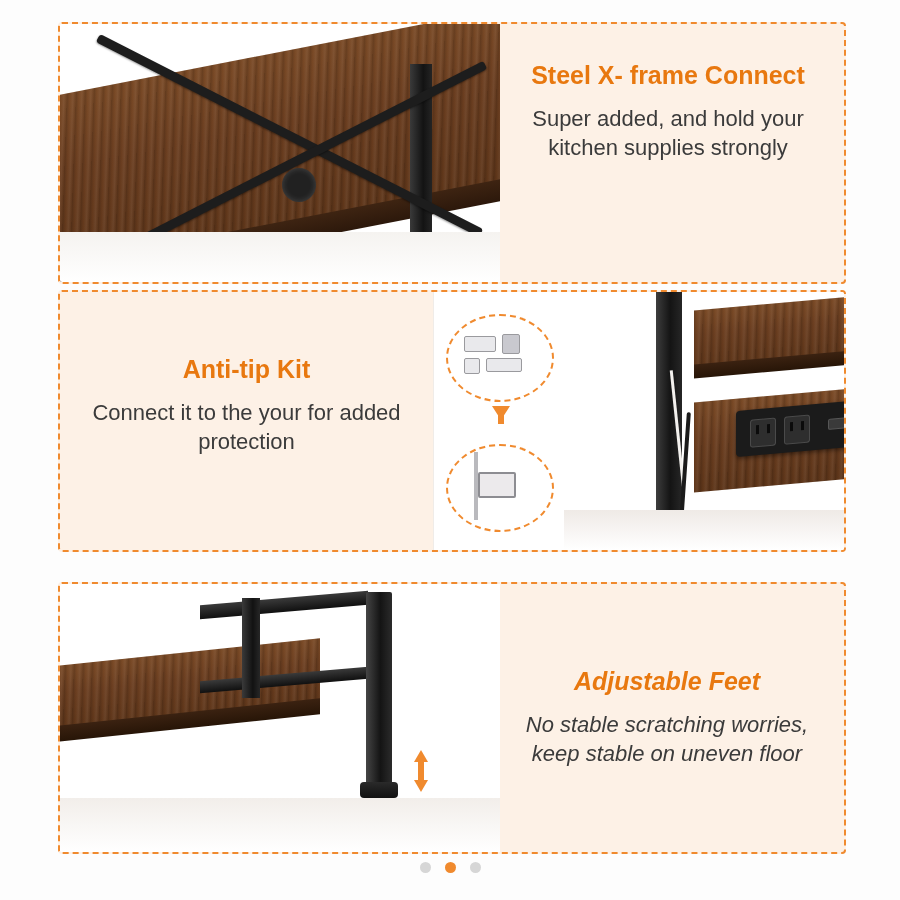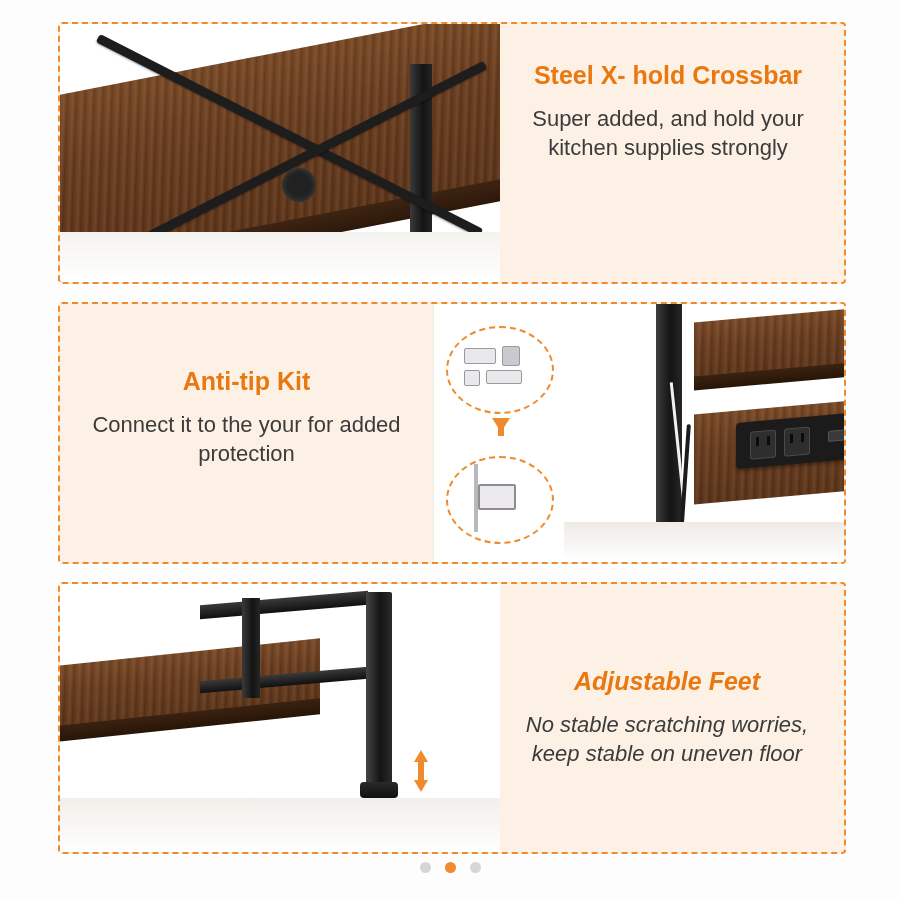--- a/index.html
+++ b/index.html
@@ -127,21 +127,21 @@
   .body-text {
     color: #3b3b3b;
     font-size: 22px;
     line-height: 1.34;
     margin: 0;
   }
 
   
   #panel2 {
     left: 58px;
-    top: 302px;
+    top: 290px;
     width: 784px;
     height: 258px;
   }
   .p2-text {
     width: 345px;
     padding: 62px 14px 0 14px;
     text-align: center;
   }
   .p2-diagram {
     position: relative;
@@ -400,21 +400,21 @@
       <div class="p1-white-top"></div>
       <div class="wood p1-board"></div>
       <div class="p1-board-edge"></div>
       <div class="p1-leg"></div>
       <div class="xbar xbar-a"></div>
       <div class="xbar xbar-b"></div>
       <div class="xhub"></div>
       <div class="p1-white-bottom"></div>
     </div>
     <div class="p1-text">
-      <p class="head-orange">Steel X- hold Crossbar</p>
+      <p class="head-orange">Steel X- frame Connect</p>
       <p class="body-text">Super added, and hold your kitchen supplies strongly</p>
     </div>
   </div>
 
   <div class="panel" id="panel2">
     <div class="p2-text">
       <p class="head-orange">Anti-tip Kit</p>
       <p class="body-text">Connect it to the your for added protection</p>
     </div>
 

